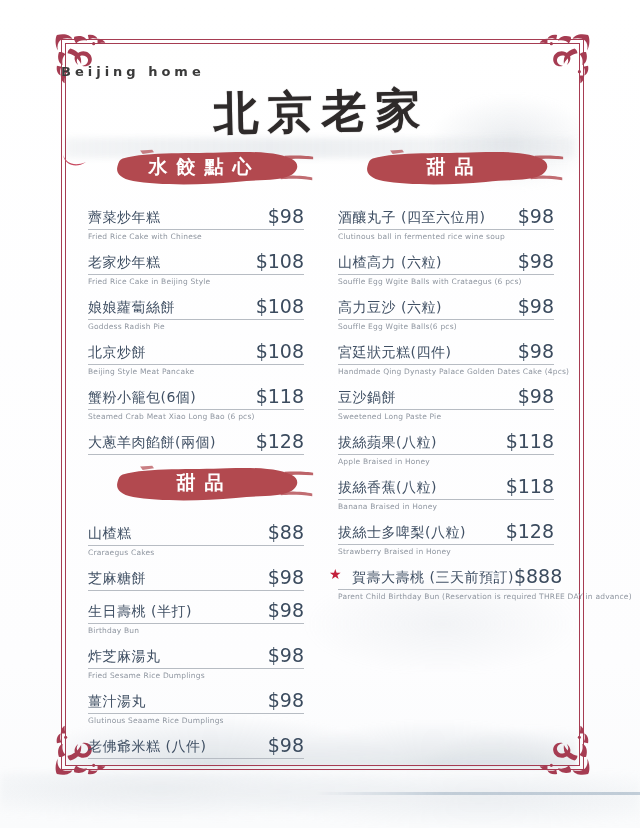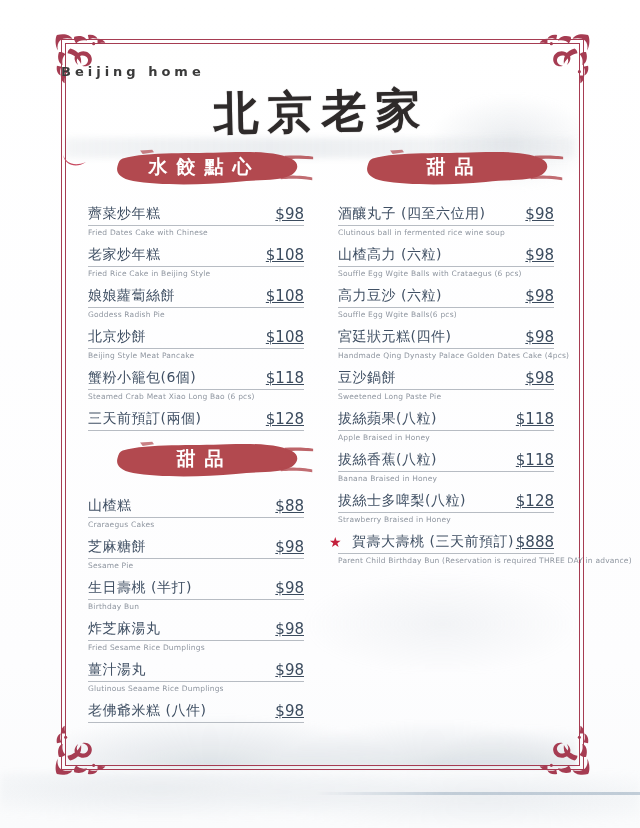--- a/index.html
+++ b/index.html
@@ -63,21 +63,21 @@
   .brush .label{position:absolute;left:26px;top:0;width:172px;height:38px;
     display:flex;align-items:center;justify-content:center;
     color:#fff;font-weight:bold;font-size:19px;letter-spacing:9px;text-indent:9px;}
   .brush.second{margin-top:9px;}
 
   
   .item{position:relative;margin-bottom:8px;}
   .item .row{display:flex;justify-content:space-between;align-items:flex-end;
     border-bottom:1px solid #b7bcc3;padding-bottom:2px;}
   .item .nm{font-size:14px;color:#405064;letter-spacing:.5px;white-space:nowrap;}
-  .item .pr{font-size:15px;color:#3b4b5e;white-space:nowrap;text-decoration:underline;}
+  .item .pr{font-size:19px;color:#3b4b5e;white-space:nowrap;}
   .item .ds{font-size:7.5px;line-height:10px;color:#8f96a0;margin-top:2px;
     letter-spacing:.2px;white-space:nowrap;}
   .item.starred .nm{padding-left:14px;}
   .item .star{position:absolute;left:-9px;top:0;font-size:14px;color:#c3203c;line-height:18px;}
 
   .swoosh{position:absolute;left:-26px;top:4px;z-index:3;}
 </style>
 </head>
 <body>
 
@@ -170,21 +170,21 @@
 
   <svg class="swoosh" width="26" height="16" viewBox="0 0 26 16">
     <path d="M1 3 C 4 11 12 15 24 10 C 14 17 3 13 1 3 Z" fill="#c84a60"></path>
   </svg>
 
   <div class="item">
     <div class="row">
       <span class="nm">薺菜炒年糕</span>
       <span class="pr">$98</span>
     </div>
-    <div class="ds">Fried Dates Cake with Chinese</div>
+    <div class="ds">Fried Rice Cake with Chinese</div>
   </div>
   <div class="item">
     <div class="row">
       <span class="nm">老家炒年糕</span>
       <span class="pr">$108</span>
     </div>
     <div class="ds">Fried Rice Cake in Beijing Style</div>
   </div>
   <div class="item">
     <div class="row">
@@ -202,21 +202,21 @@
   </div>
   <div class="item">
     <div class="row">
       <span class="nm">蟹粉小籠包(6個)</span>
       <span class="pr">$118</span>
     </div>
     <div class="ds">Steamed Crab Meat Xiao Long Bao (6 pcs)</div>
   </div>
   <div class="item">
     <div class="row">
-      <span class="nm">三天前預訂(兩個)</span>
+      <span class="nm">大蔥羊肉餡餅(兩個)</span>
       <span class="pr">$128</span>
     </div>
   </div>
 
   <div class="brush second">
     <svg class="bg" viewBox="0 0 230 46" preserveAspectRatio="none">
       <g fill="#b2494f">
         <path d="M10 12 C 40 4 90 7 130 5 C 170 3 195 7 205 13 C 214 18 212 27 202 32 C 190 38 170 36 140 39 C 100 43 50 43 22 38 C 6 35 2 28 4 21 C 5 16 7 13 10 12 Z"></path>
         <path d="M196 9 C 210 8 224 9 229 10 L 229 13 C 218 12 206 12 198 13 Z" opacity="0.85"></path>
         <path d="M190 32 C 206 31 220 32 228 34 L 228 37 C 214 35 200 35 192 36 Z" opacity="0.8"></path>
@@ -231,21 +231,20 @@
       <span class="nm">山楂糕</span>
       <span class="pr">$88</span>
     </div>
     <div class="ds">Craraegus Cakes</div>
   </div>
   <div class="item">
     <div class="row">
       <span class="nm">芝麻糖餅</span>
       <span class="pr">$98</span>
     </div>
-    <div class="ds">Sesame Pie</div>
   </div>
   <div class="item">
     <div class="row">
       <span class="nm">生日壽桃 (半打)</span>
       <span class="pr">$98</span>
     </div>
     <div class="ds">Birthday Bun</div>
   </div>
   <div class="item">
     <div class="row">

